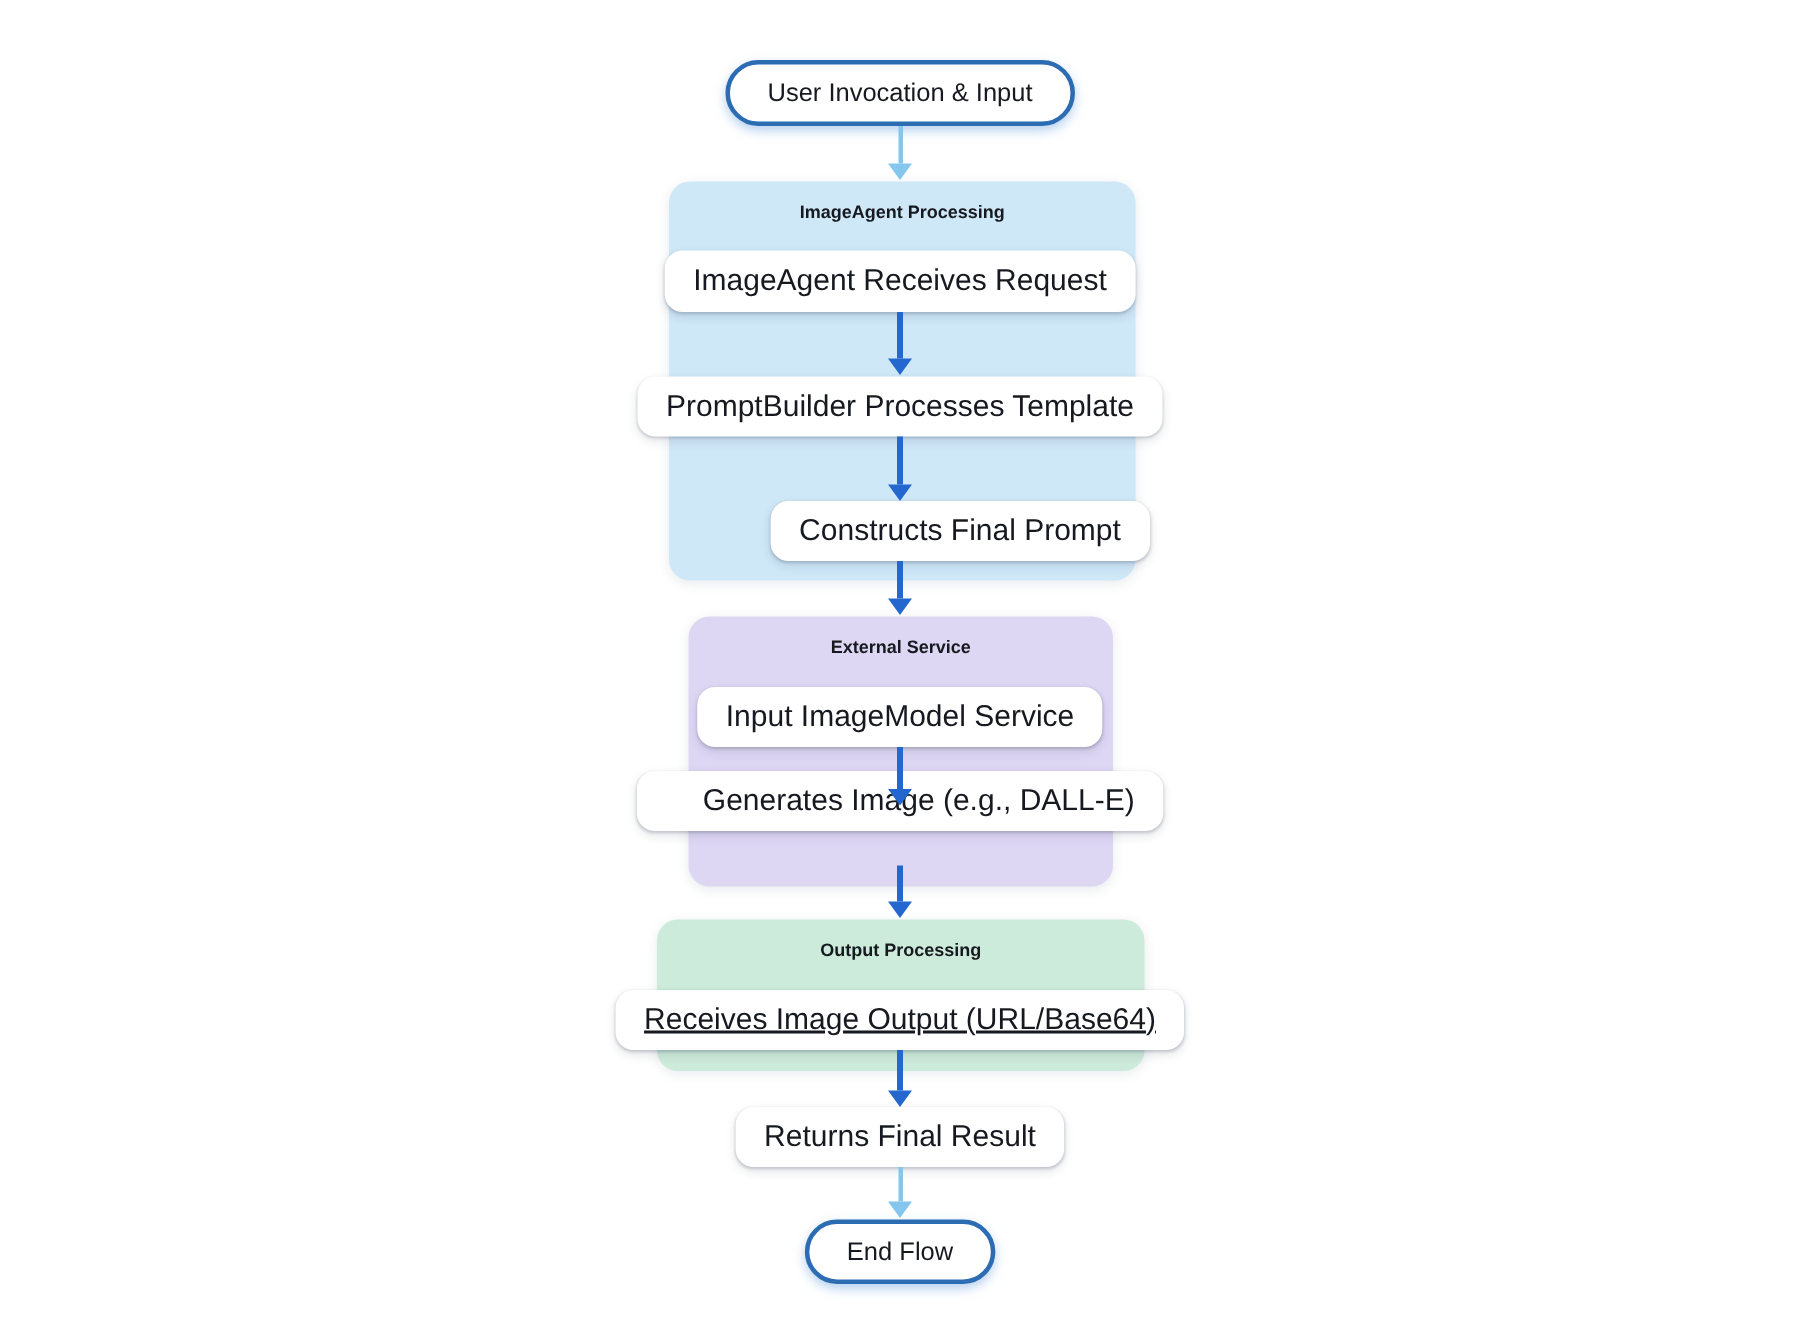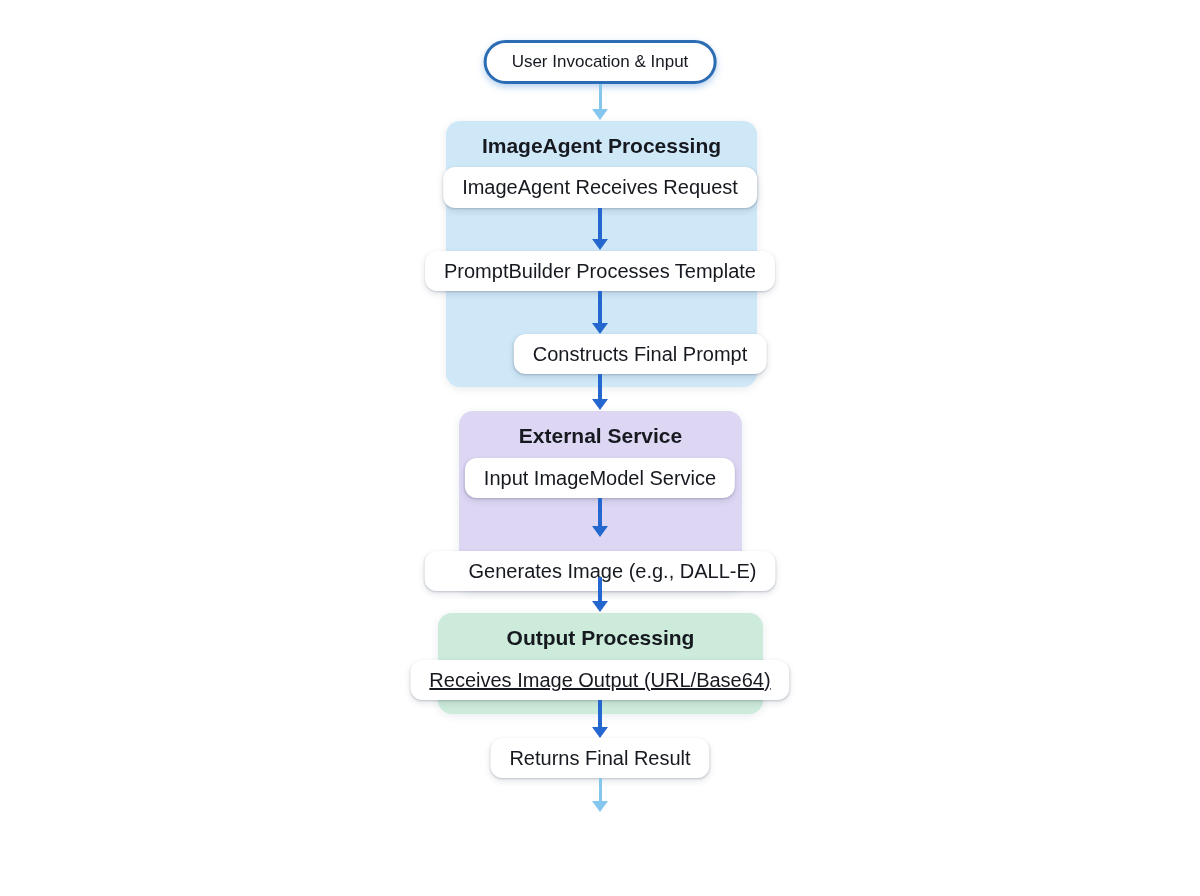--- a/index.html
+++ b/index.html
@@ -23,21 +23,21 @@
   
   .subgraph {
     position: absolute;
     border-radius: 14px;
     box-shadow: 0 2px 8px rgba(40, 60, 90, 0.10);
     z-index: 1;
   }
   .subgraph .title {
     text-align: center;
     font-weight: 700;
-    font-size: 21px;
+    font-size: 12px;
     margin-top: 13px;
     color: var(--text, #14171d);
   }
   .sg-blue   { background: var(--subgraph-blue,   #cfe8f8); left: 446px; top: 121px; width: 311px; height: 266px; }
   .sg-purple { background: var(--subgraph-purple, #ded7f4); left: 459px; top: 411px; width: 283px; height: 180px; }
   .sg-green  { background: var(--subgraph-green,  #cdebda); left: 438px; top: 613px; width: 325px; height: 101px; }
 
   
   .node {
     position: absolute;
@@ -141,21 +141,21 @@
     <div class="title">External Service</div>
   </section>
 
   <div class="node" style="top:458px;">Input ImageModel Service</div>
 
   <div class="arrow dark" style="top:498px; height:39px;">
     <span class="shaft"></span>
     <span class="head"></span>
   </div>
 
-  <div class="node" style="top:551px;padding-left:44px;">Generates Image (e.g., DALL-E)</div>
+  <div class="node" style="top:514px;padding-left:44px;">Generates Image (e.g., DALL-E)</div>
 
   <div class="arrow dark" style="top:577px; height:35px;">
     <span class="shaft"></span>
     <span class="head"></span>
   </div>
 
   <section class="subgraph sg-green">
     <div class="title">Output Processing</div>
   </section>
 
@@ -166,14 +166,15 @@
     <span class="head"></span>
   </div>
 
   <div class="node" style="top:738px;">Returns Final Result</div>
 
   <div class="arrow light" style="top:778px; height:34px;">
     <span class="shaft"></span>
     <span class="head"></span>
   </div>
 
+  <div class="stadium" style="top:813px; height:43px;">End Flow</div>
 
 </div>
 
 </body></html>

